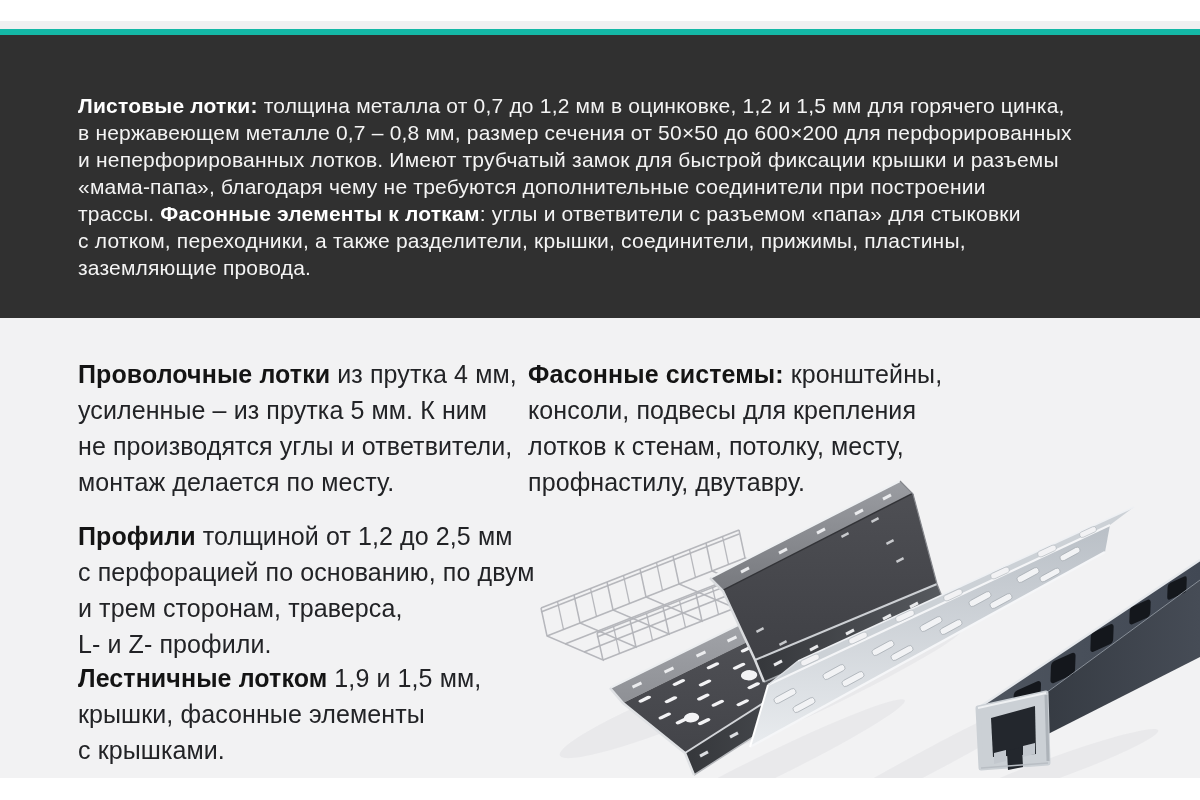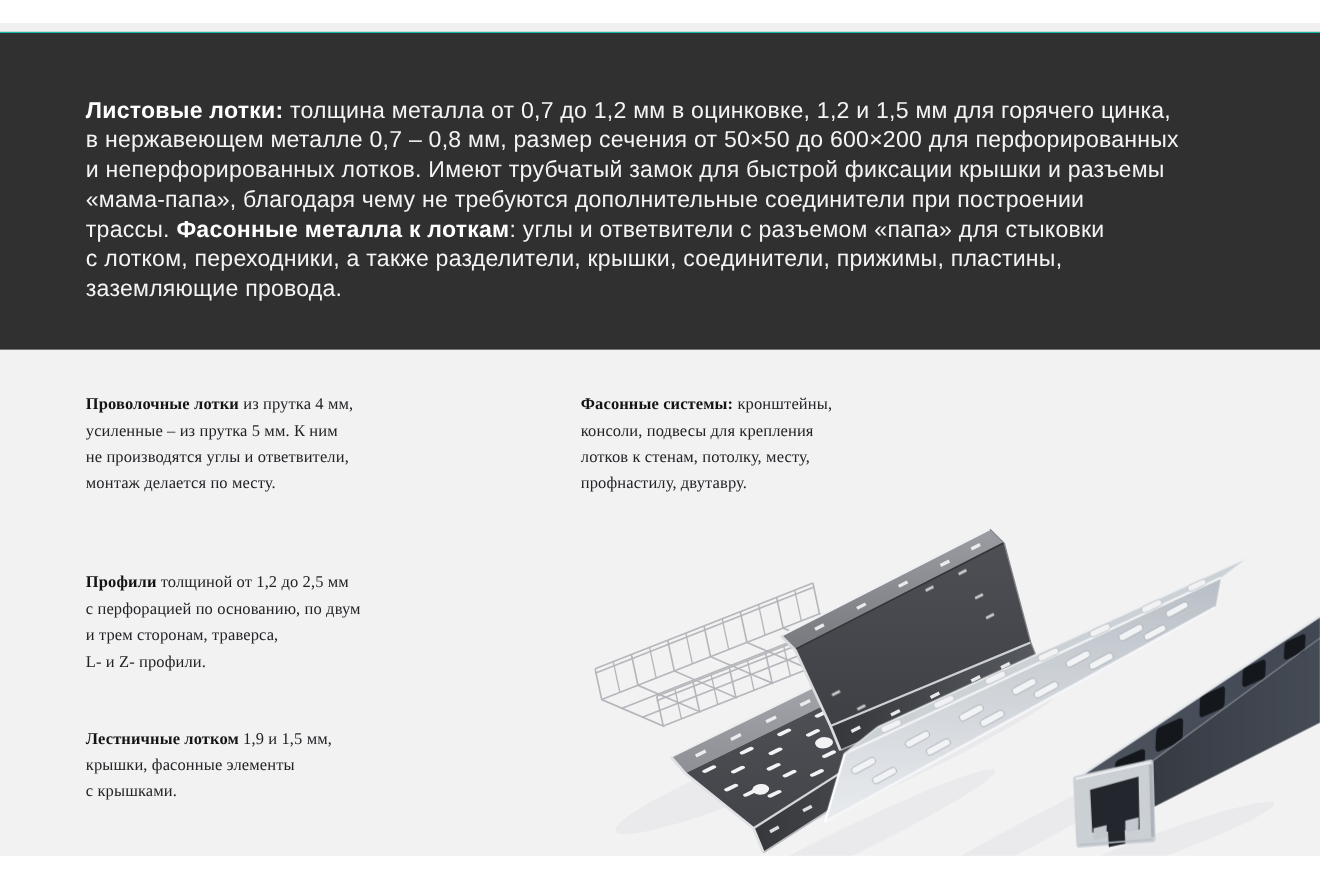--- a/index.html
+++ b/index.html
@@ -7,37 +7,37 @@
     width:1200px; height:800px; position:relative; overflow:hidden;
     background:#ffffff;
     font-family:"Liberation Sans", sans-serif;
   }
   .page { position:absolute; inset:0; width:1200px; height:800px; background:#ffffff; }
 
   .top-strip { position:absolute; left:0; top:21px; width:100%; height:8px; background:#f0f0f1; }
 
   .dark-block {
     position:absolute; left:0; top:29px; width:100%; height:289px;
-    background:#303030; border-top:1px solid #14b8a6; box-sizing:border-box;
+    background:#303030; border-top:6px solid #14b8a6; box-sizing:border-box;
   }
   .dark-text {
     position:absolute; left:78px; top:57px; width:1090px; margin:0;
     font-size:21px; line-height:27px; color:#f4f4f4;
     white-space:pre-line; letter-spacing:0.2px;
   }
   .dark-text b { font-weight:700; color:#ffffff; }
 
   .light-section {
     position:absolute; left:0; top:318px; width:100%; height:460px;
     background:#f2f2f3;
   }
   .text-block {
     position:absolute; margin:0;
-    font-size:15px; line-height:24px; color:#222326;
-    white-space:pre-line; letter-spacing:0.1px;font-family:Liberation Serif, serif;
+    font-size:25px; line-height:36px; color:#222326;
+    white-space:pre-line; letter-spacing:0.1px;
   }
   .text-block b { font-weight:700; color:#141414; }
   #block-wire     { left:78px;  top:38px;  width:470px; }
   #block-profiles { left:78px;  top:200px; width:470px; }
   #block-ladder   { left:78px;  top:342px; width:470px; }
   #block-mounting { left:528px; top:38px;  width:470px; }
 
   .product-svg { position:absolute; left:535px; top:142px; width:665px; height:318px; }
 </style>
 </head>
@@ -45,21 +45,21 @@
 
 <div class="page">
 
   <div class="top-strip"></div>
 
   <section class="dark-block">
     <p class="dark-text"><b>Листовые лотки:</b><span> толщина металла от 0,7 до 1,2 мм в оцинковке, 1,2 и 1,5 мм для горячего цинка,
 в нержавеющем металле 0,7 – 0,8 мм, размер сечения от 50×50 до 600×200 для перфорированных
 и неперфорированных лотков. Имеют трубчатый замок для быстрой фиксации крышки и разъемы
 «мама-папа», благодаря чему не требуются дополнительные соединители при построении
-трассы. </span><b>Фасонные металла к лоткам</b><span>: углы и ответвители с разъемом «папа» для стыковки
+трассы. </span><b>Фасонные элементы к лоткам</b><span>: углы и ответвители с разъемом «папа» для стыковки
 с лотком, переходники, а также разделители, крышки, соединители, прижимы, пластины,
 заземляющие провода.</span></p>
   </section>
 
   <section class="light-section">
 
     <p class="text-block" id="block-wire"><b>Проволочные лотки</b><span> из прутка 4 мм,
 усиленные – из прутка 5 мм. К ним
 не производятся углы и ответвители,
 монтаж делается по месту.</span></p>

